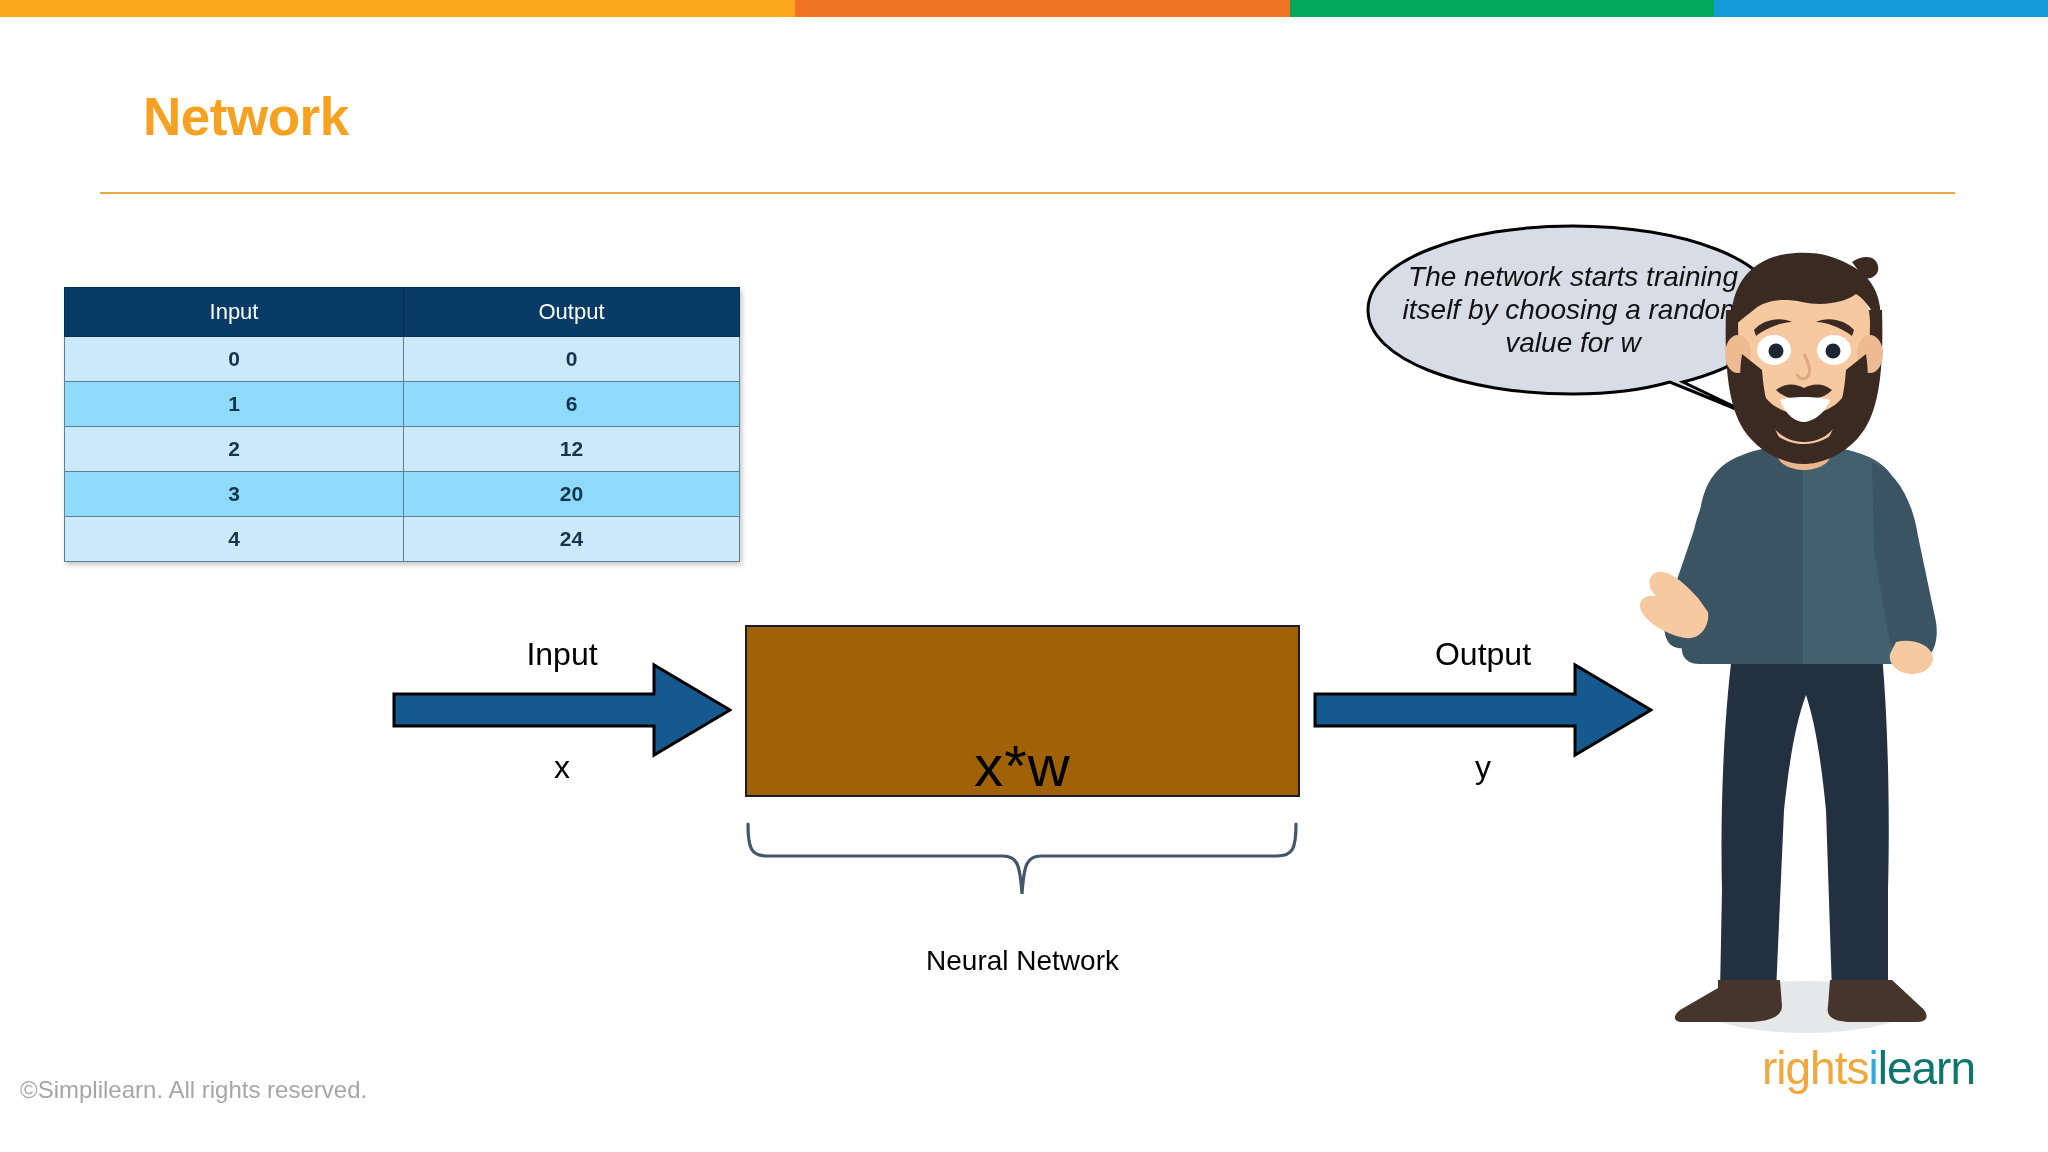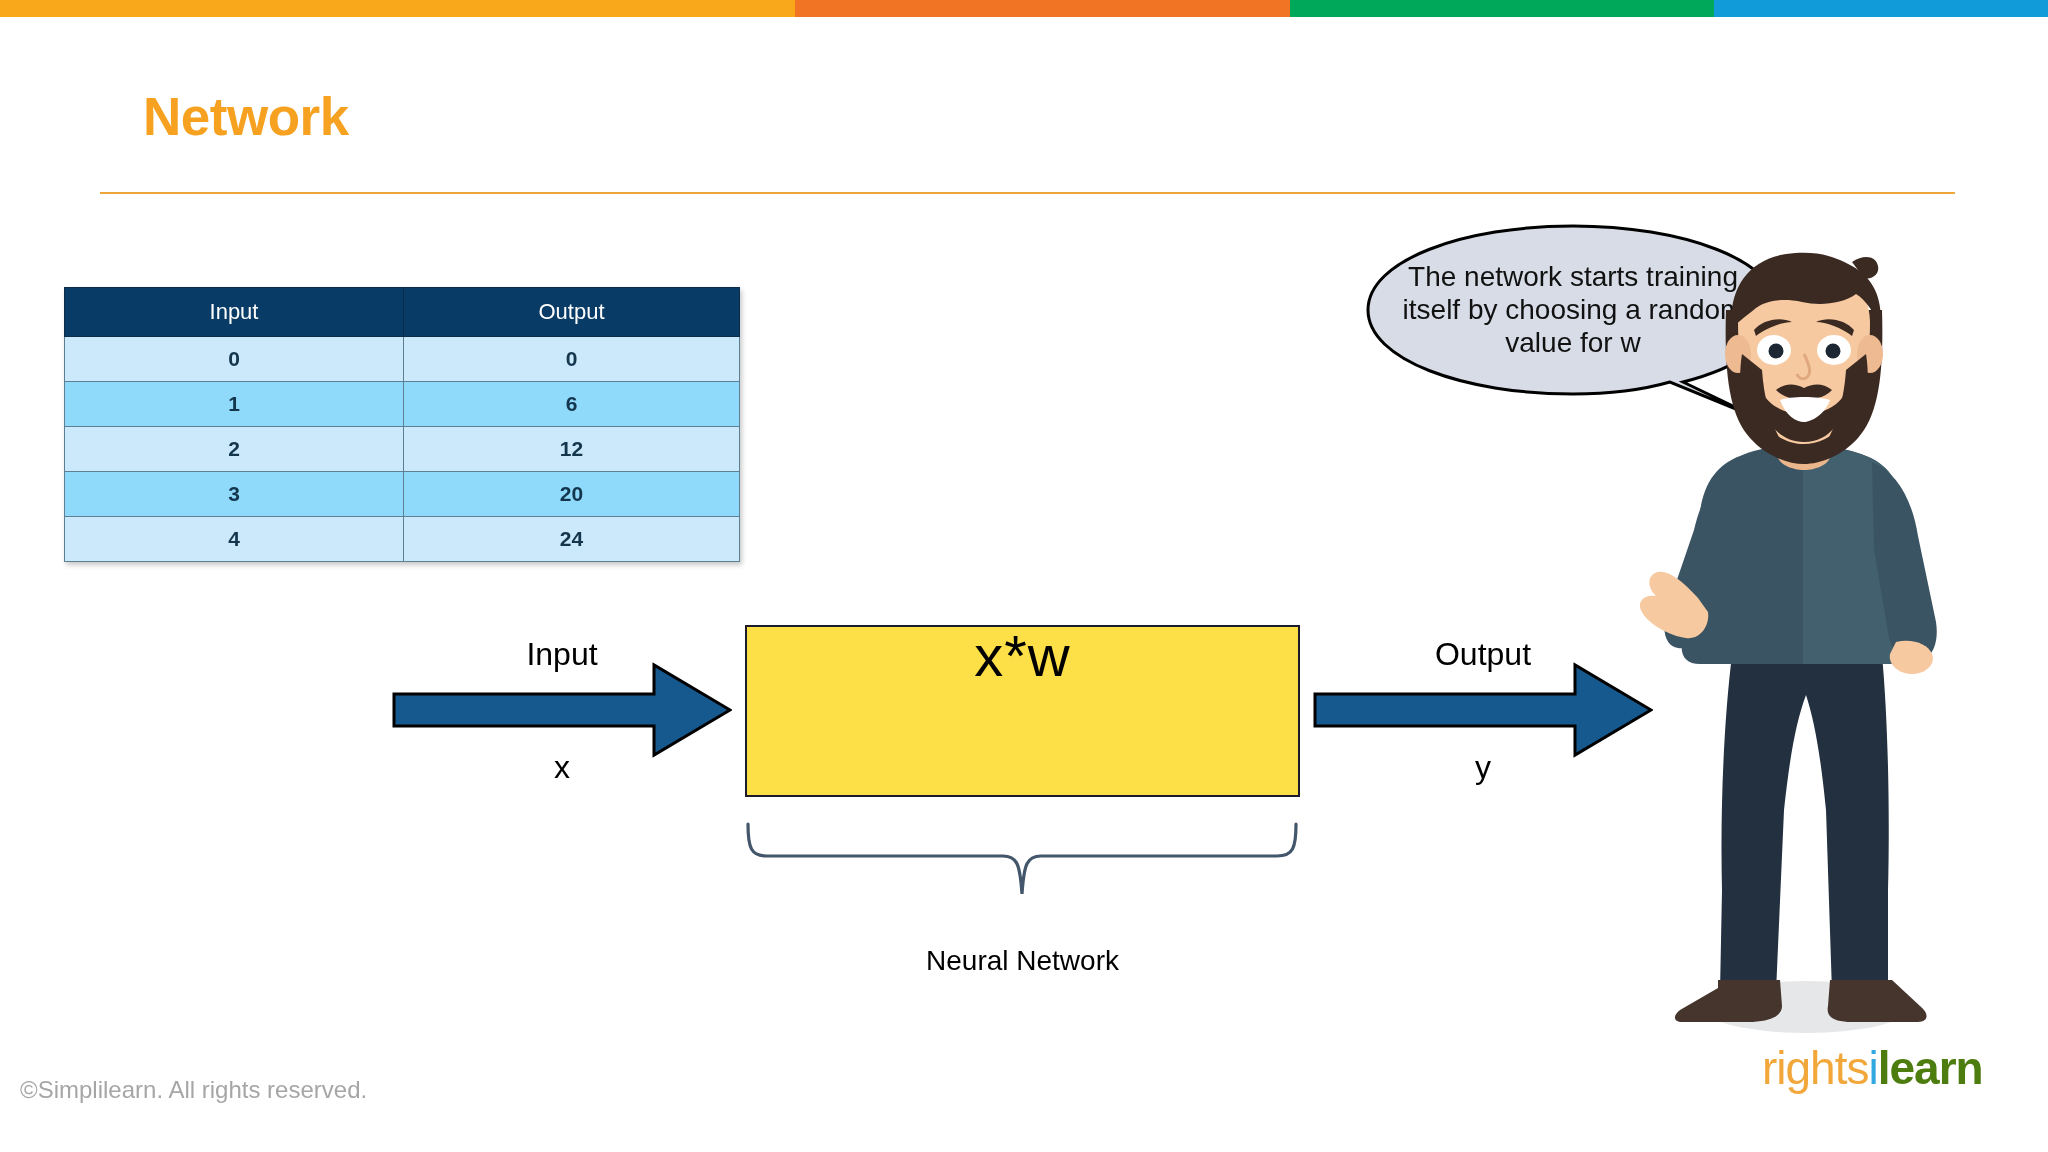--- a/index.html
+++ b/index.html
@@ -77,25 +77,25 @@
   .data-table td.val { font-weight: bold; }
   .data-table td.idx { font-weight: bold; }
 
   
   .proc-box {
     position: absolute;
     left: 745px;
     top: 625px;
     width: 555px;
     height: 172px;
-    background: #fde047;
+    background: #a16207;
     border: 2px solid #1b1b2b;
     box-sizing: border-box;
     display: flex;
-    align-items: flex-start;
+    align-items: flex-end;
     justify-content: center;
   }
   .proc-box .formula {
     font-size: 58px;
     color: #000000;
     line-height: 1;
     letter-spacing: 1px;
   }
 
   .arrow-group { position: absolute; }
@@ -119,21 +119,21 @@
     position: absolute;
     left: 745px;
     top: 945px;
     width: 555px;
     text-align: center;
     font-size: 28px;
     color: #000000;
   }
 
   
-  .bubble { position: absolute; left: 1348px; top: 222px; width: 450px; height: 200px; }
+  .bubble { position: absolute; left: 1348px; top: 222px; width: 450px; height: 200px; font-style: italic; }
   .bubble svg { position: absolute; left: 0; top: 0; }
   .bubble .bubble-text {
     position: absolute;
     left: 34px;
     top: 38px;
     width: 382px;
     text-align: center;
     font-size: 28px;
     line-height: 1.18;
     color: #111111;
@@ -154,21 +154,21 @@
   .logo {
     position: absolute;
     left: 1762px;
     top: 1045px;
     font-size: 46px;
     line-height: 1;
     letter-spacing: -1px;
     white-space: nowrap;
   }
   .logo .part-a { color: #f2a73b; }
-  .logo .part-b { color: #4d7c0f; font-weight: bold; }
+  .logo .part-b { color: #0f766e; }
   .logo .dot-i  { color: #31a8e0; }
 </style>
 </head>
 <body>
 
 <div class="topbar">
   <div class="seg" style="background:#f9a71b;width:795px;"></div>
   <div class="seg" style="background:#f07423;width:495px;"></div>
   <div class="seg" style="background:#00a85a;width:424px;"></div>
   <div class="seg" style="background:#119bd8;width:334px;"></div>

